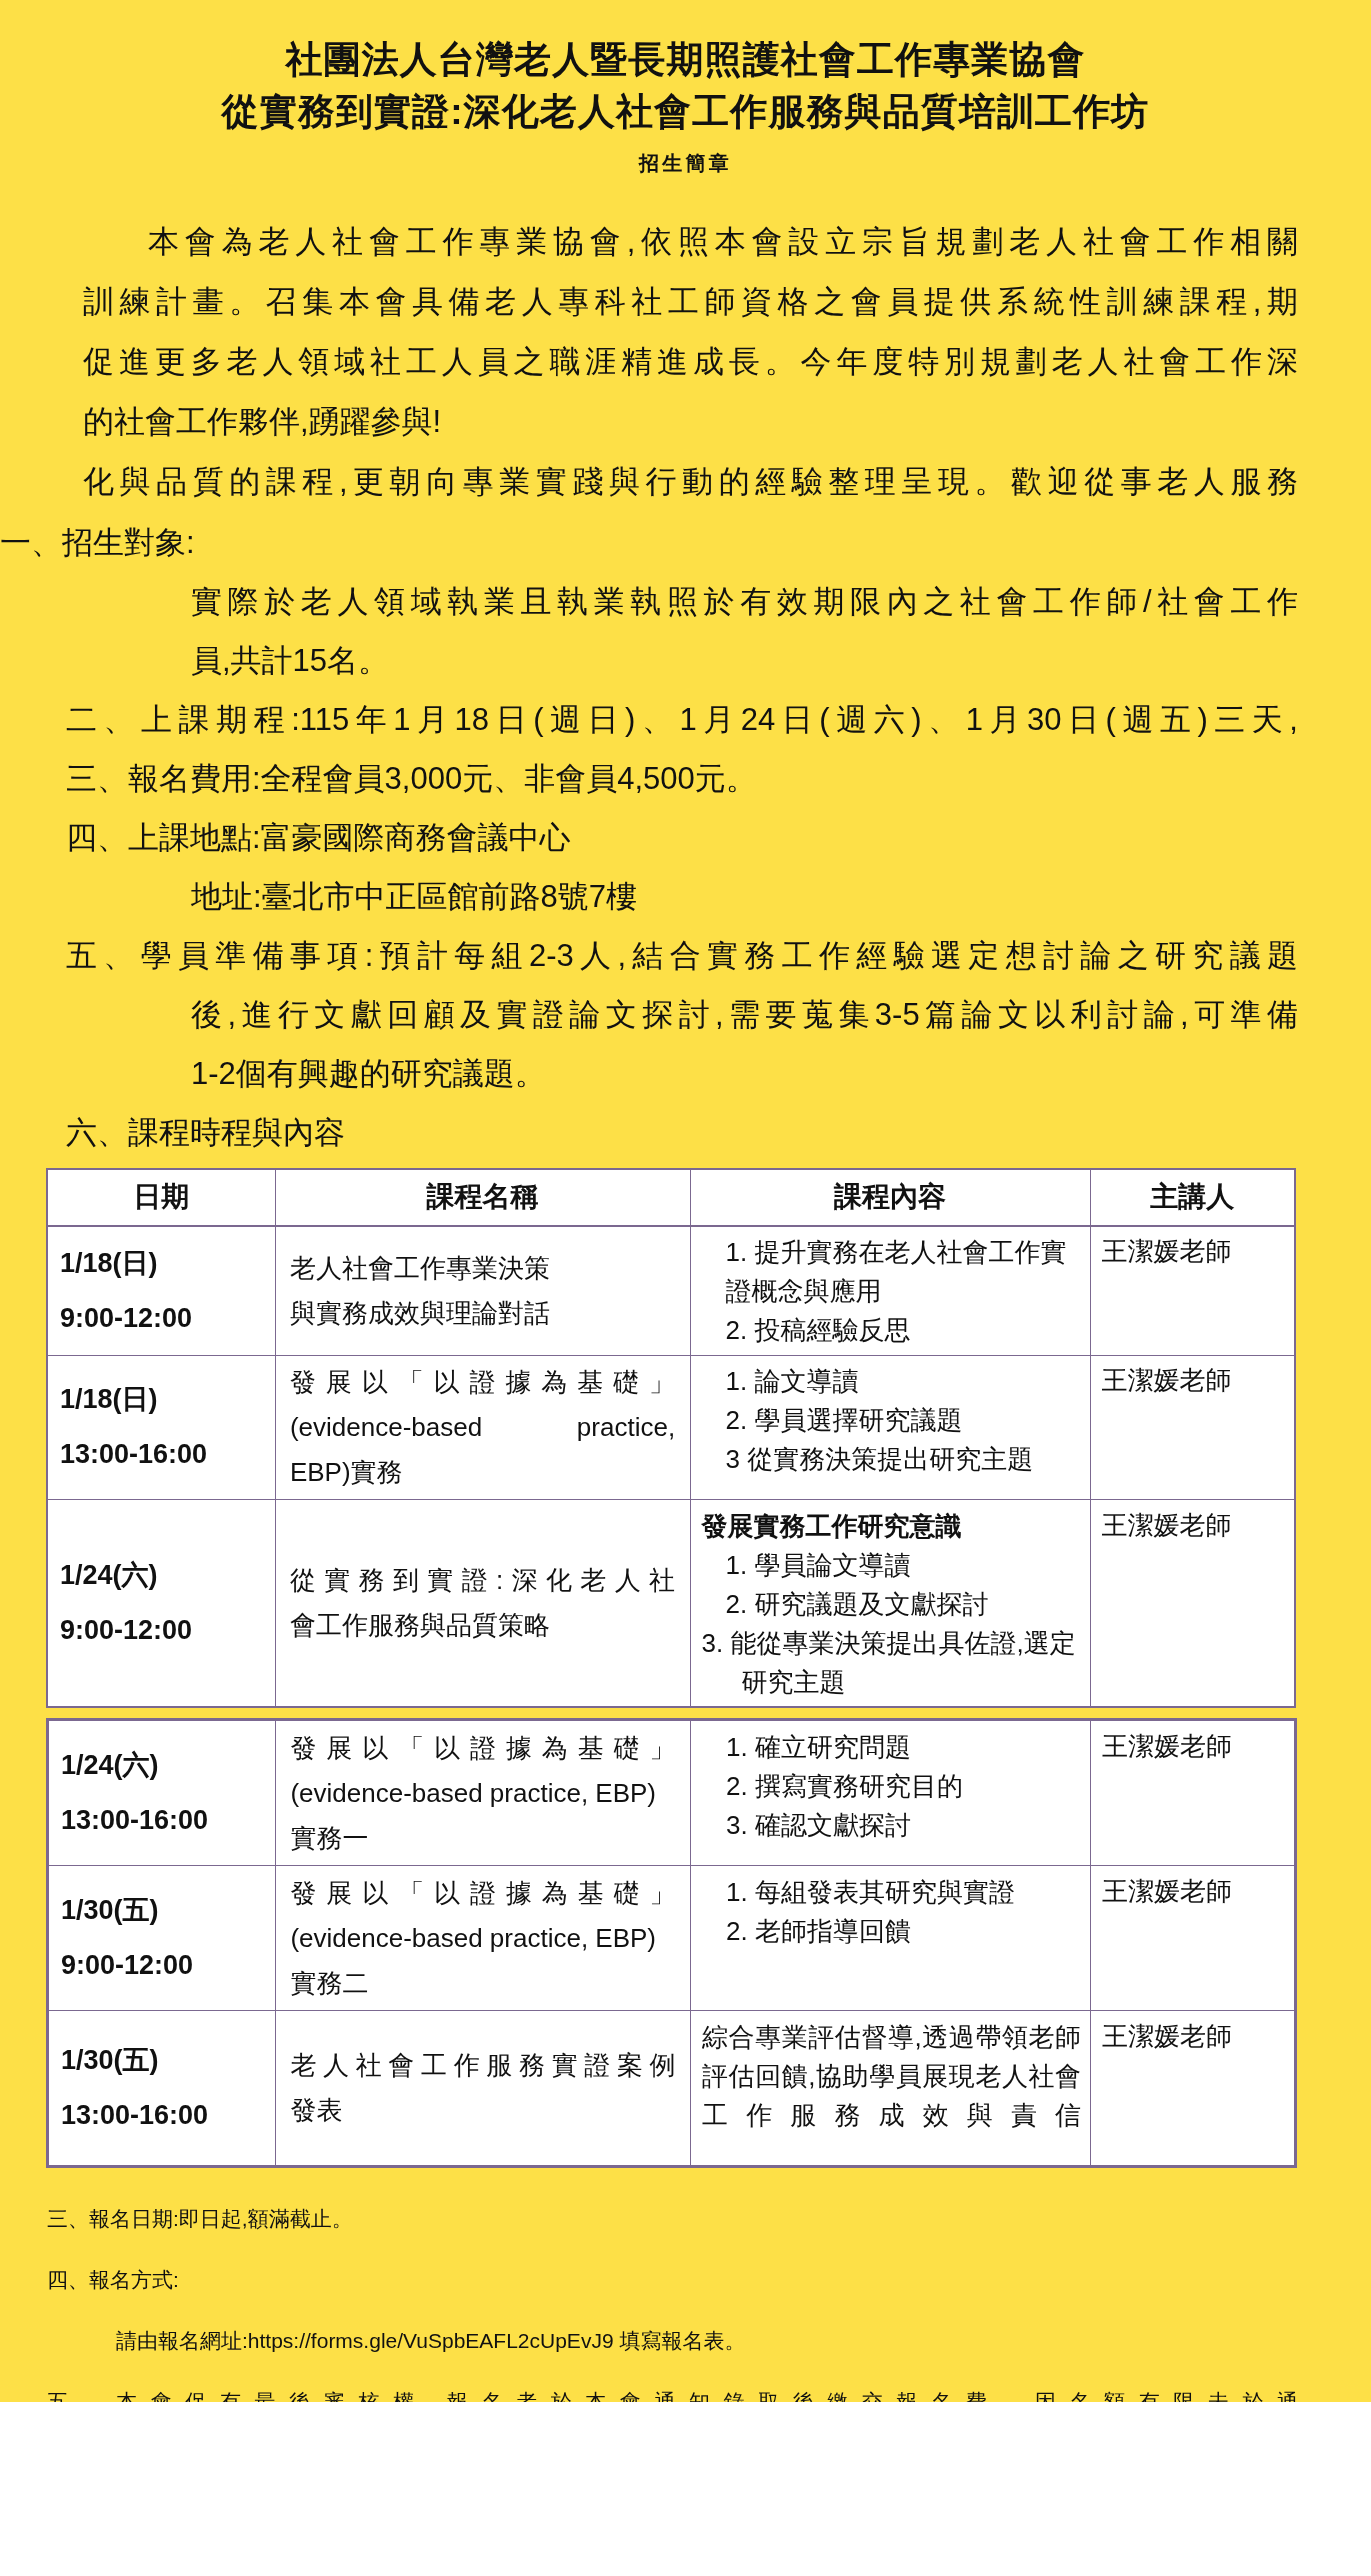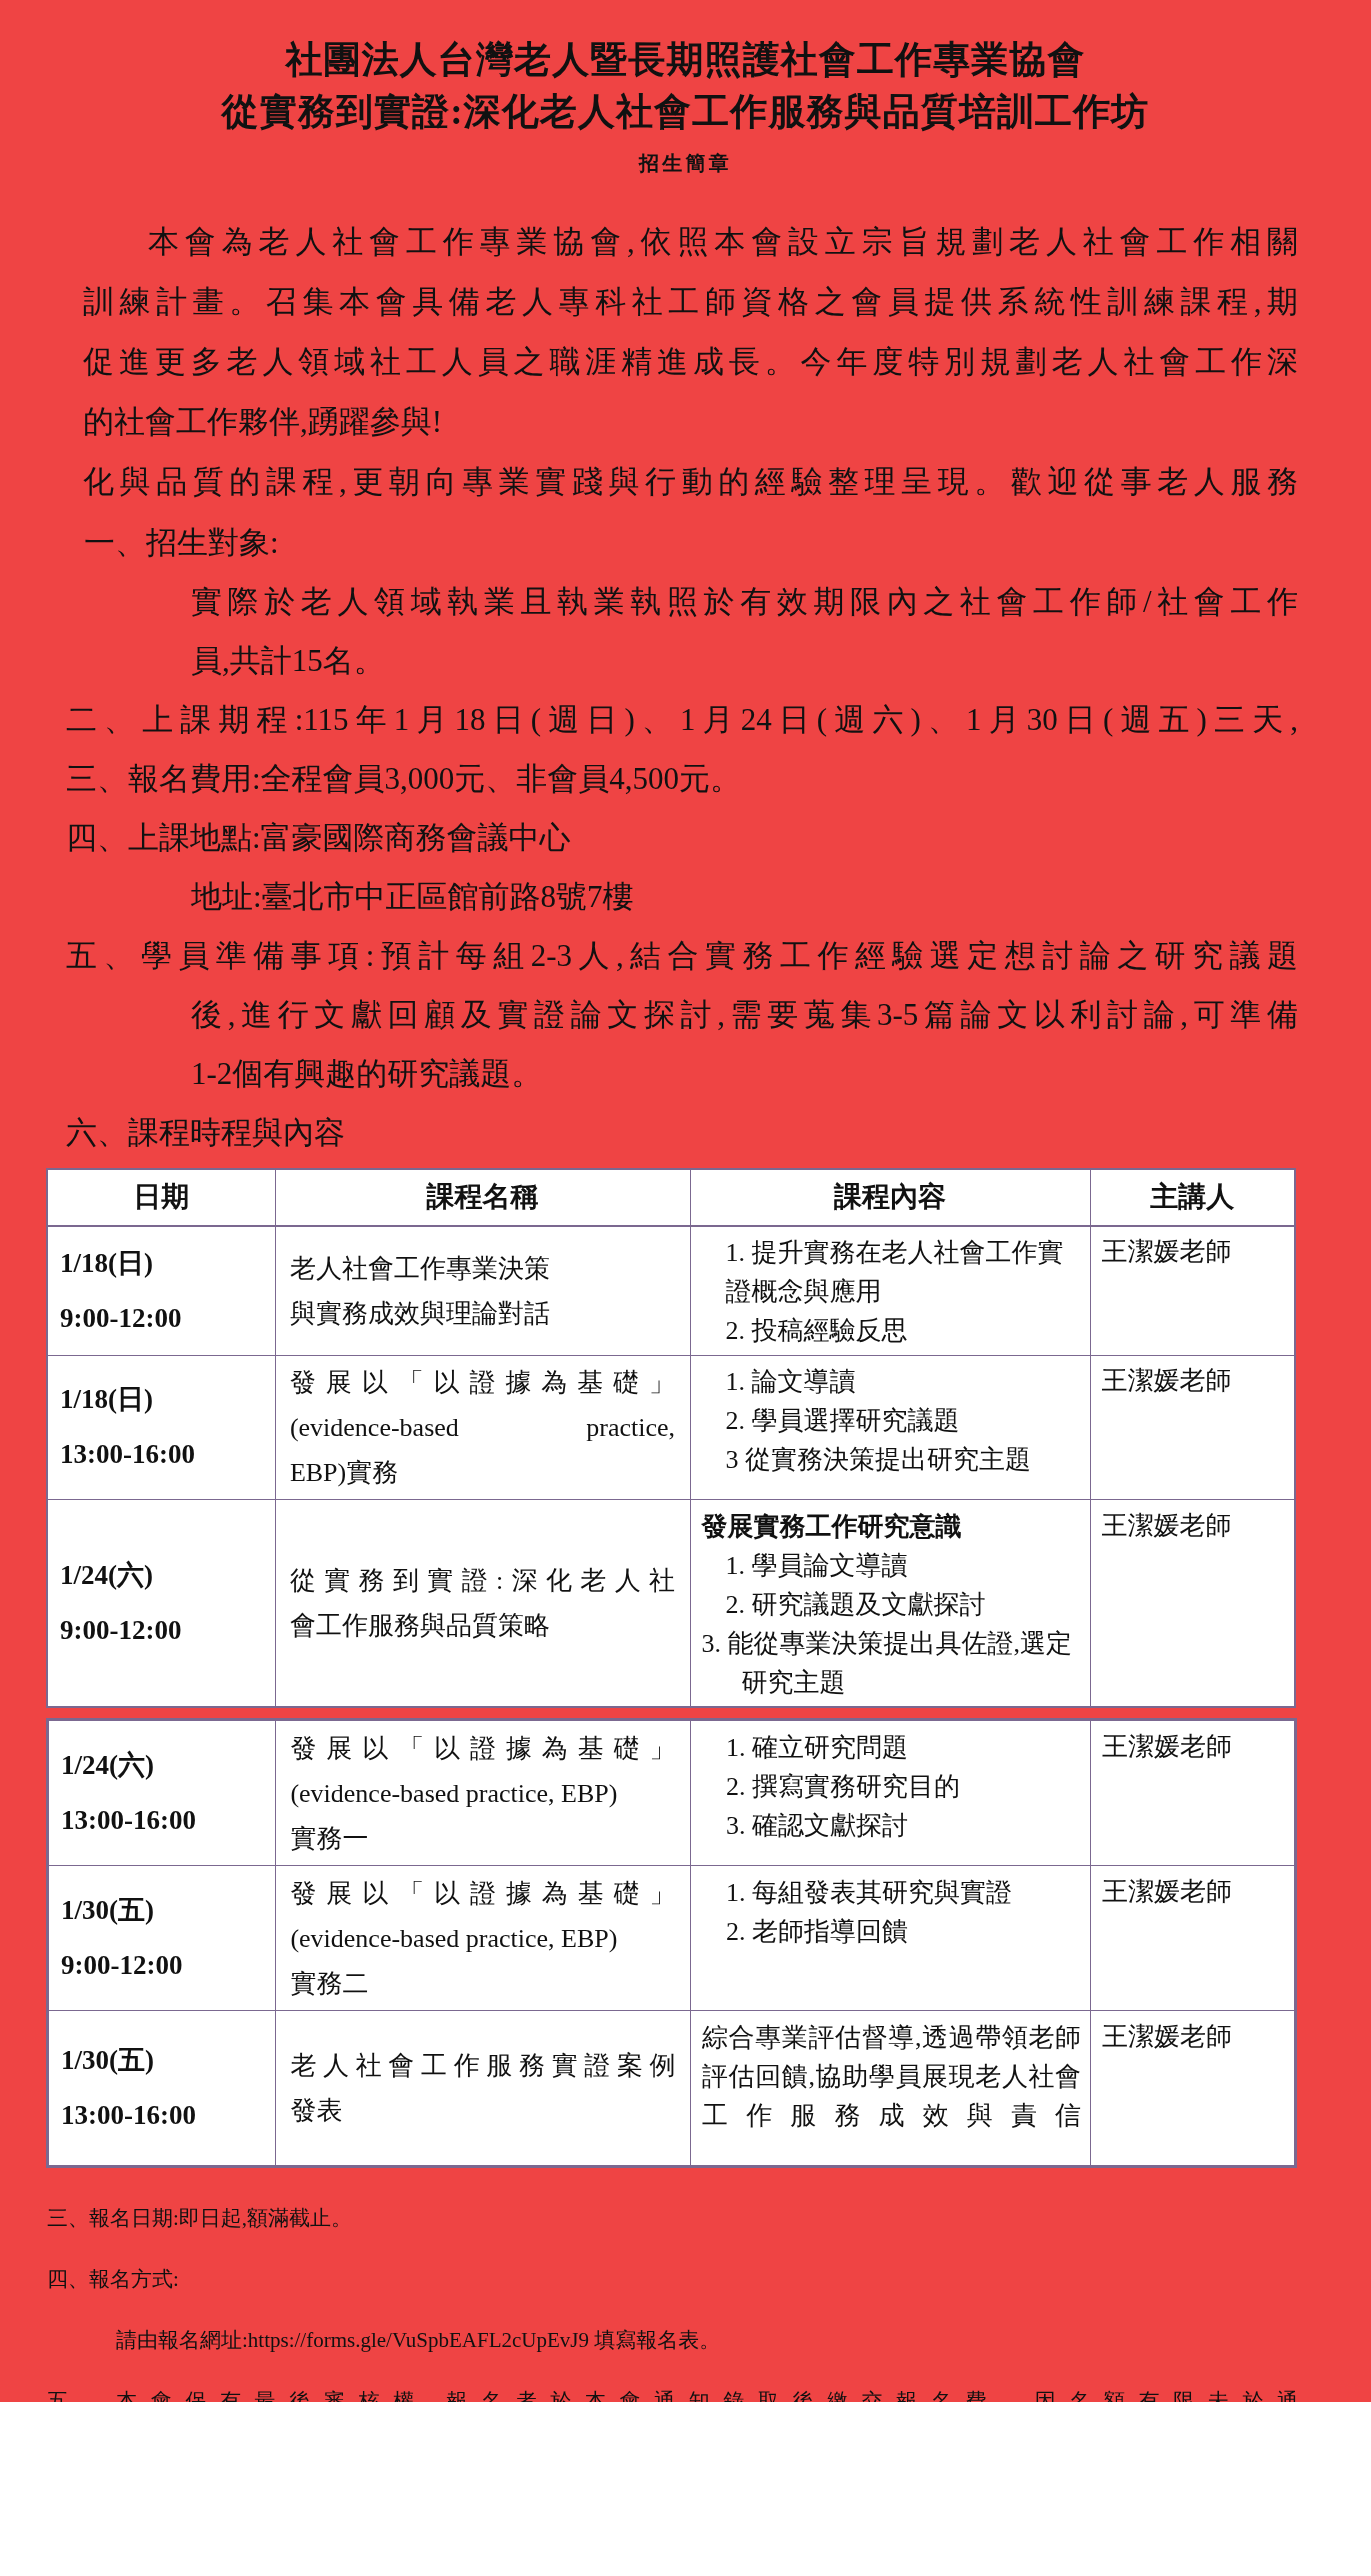--- a/index.html
+++ b/index.html
@@ -1,38 +1,38 @@
 <!DOCTYPE html>
 <html style="font-size:8.9px"><head>
 <meta charset="utf-8">
 <style>
   html,body { margin:0; padding:0; background:#ffffff; }
   .page {
     position:relative;
     width:1371px;
     height:2402px;
-    background:#ef4444;
+    background:#fde047;
     color:#111111;
-    font-family:Liberation Serif, serif;
+    font-family:Liberation Sans, sans-serif;
     overflow:hidden;
   }
   
   .titles { padding-top:34px; text-align:center; }
   .t1, .t2 { font-size:37px; font-weight:bold; line-height:52px; letter-spacing:1.1px; }
   .t3 { font-size:20px; font-weight:bold; line-height:50px; letter-spacing:3.3px; }
   
   .intro { margin:24px 73px 0 83px; }
   .iline { font-size:31px; line-height:60px; }
   .indent2em { text-indent:65px; }
   .fill { text-align:justify; text-align-last:justify; text-justify:inter-character; }
   
   .notes { margin:1.1px 73px 0 0; }
   .nline { font-size:31px; line-height:59px; }
   .ind0 { padding-left:66px; }
-  .ind1 { padding-left:84px; }
+  .ind1 { }
   .ind1b{ padding-left:66px; }
   .ind2 { padding-left:191px; }
   .ind3 { padding-left:357px; }
   
   .ctable {
     border-collapse:collapse;
     table-layout:fixed;
     width:1248px;
     margin-left:46px;
     background:#ffffff;

